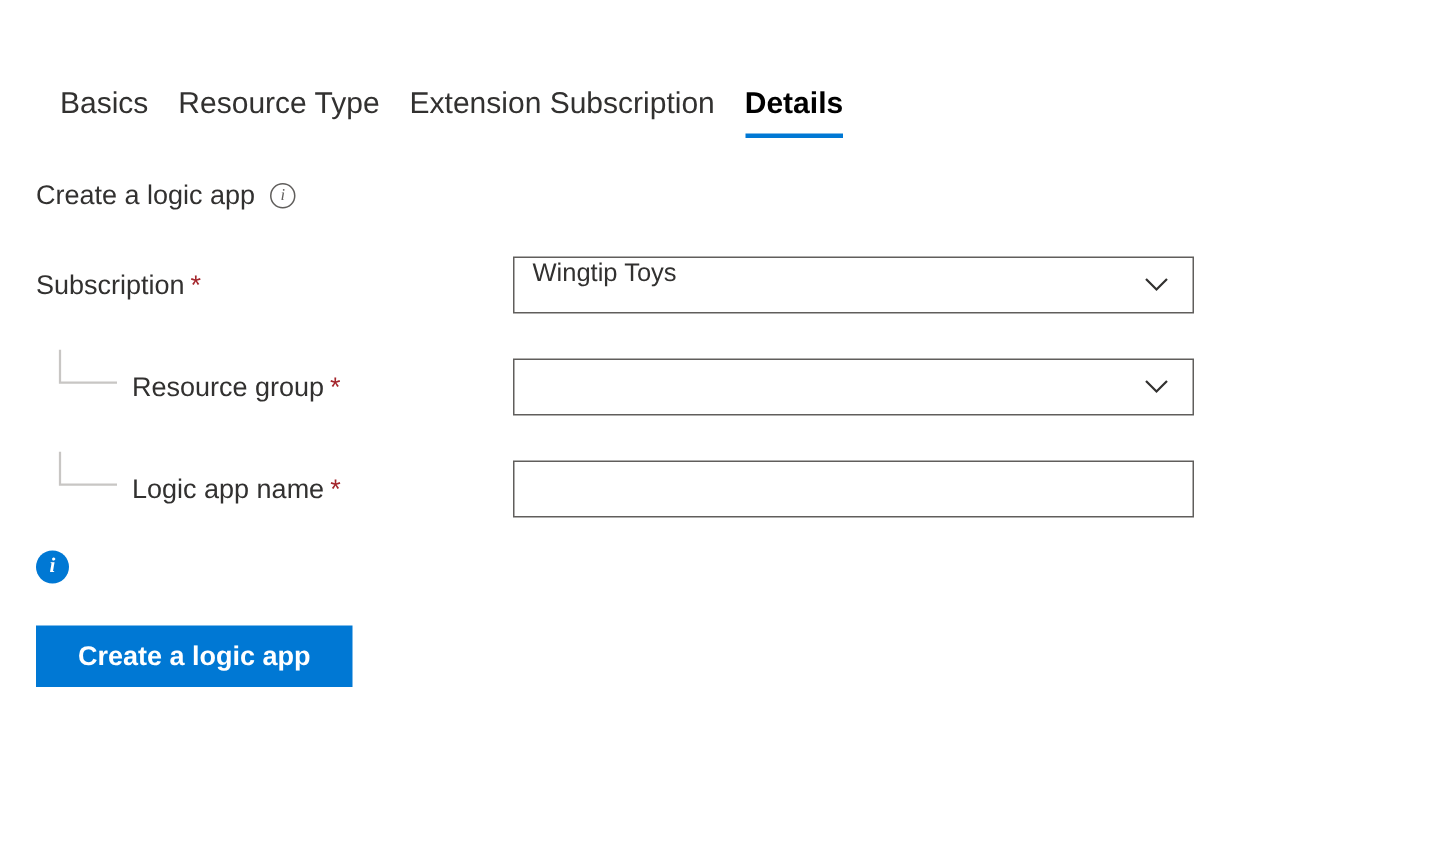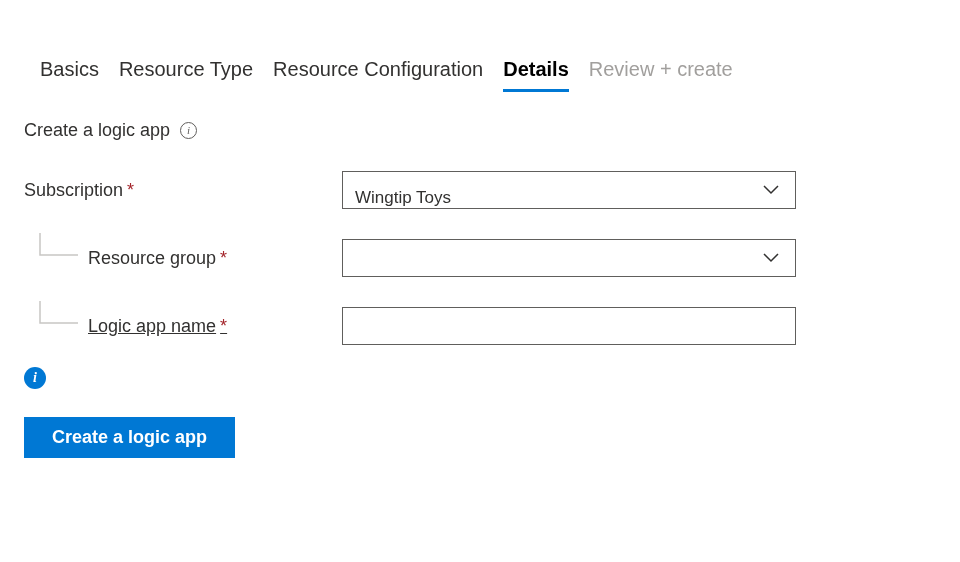--- a/index.html
+++ b/index.html
@@ -119,21 +119,21 @@
     }
     .connector svg {
       display: block;
     }
     .select-box, .text-input {
       width: 454px;
       height: 38px;
       border: 1px solid #605e5c;
       background: #fff;
       display: flex;
-      align-items: flex-end;
+      align-items: flex-start;
       padding: 0 12px;
       font-size: 17px;
       color: #323130;
       position: relative;
       cursor: pointer;
     }
     .select-box .chevron {
       position: absolute;
       right: 16px;
       top: 50%;
@@ -181,23 +181,22 @@
     }
   </style>
 </head>
 <body>
 
 
 
 <div class="tabs">
   <div class="tab">Basics</div>
   <div class="tab">Resource Type</div>
-  <div class="tab">Resource Configuration</div>
+  <div class="tab">Extension Subscription</div>
   <div class="tab active">Details</div>
-  <div class="tab disabled">Review + create</div>
 </div>
 
 <div class="form-area">
 
   <div class="form-row">
     <div class="label-col">
       <span>Create a logic app</span>
       <span class="info-circle">i</span>
     </div>
   </div>
@@ -230,21 +229,21 @@
     <div class="select-box">
       <span></span>
       <span class="chevron">
         <svg width="16" height="10" viewBox="0 0 16 10">
             <path d="M1 1 L8 8 L15 1" stroke="#323130" stroke-width="1.5" fill="none"></path>
           </svg>
       </span>
     </div>
   </div>
 
-  <div class="indent-row" style="margin-bottom: 10px; text-decoration: underline;">
+  <div class="indent-row" style="margin-bottom: 10px;">
     <div class="indent-label-col">
       <span class="connector">
         <svg width="58" height="30">
             <path d="M14 0 L14 22 L52 22" stroke="#c8c6c4" stroke-width="1.5" fill="none"></path>
           </svg>
       </span>
       <span>Logic app name</span>
       <span class="required">*</span>
     </div>
     <div class="text-input">

